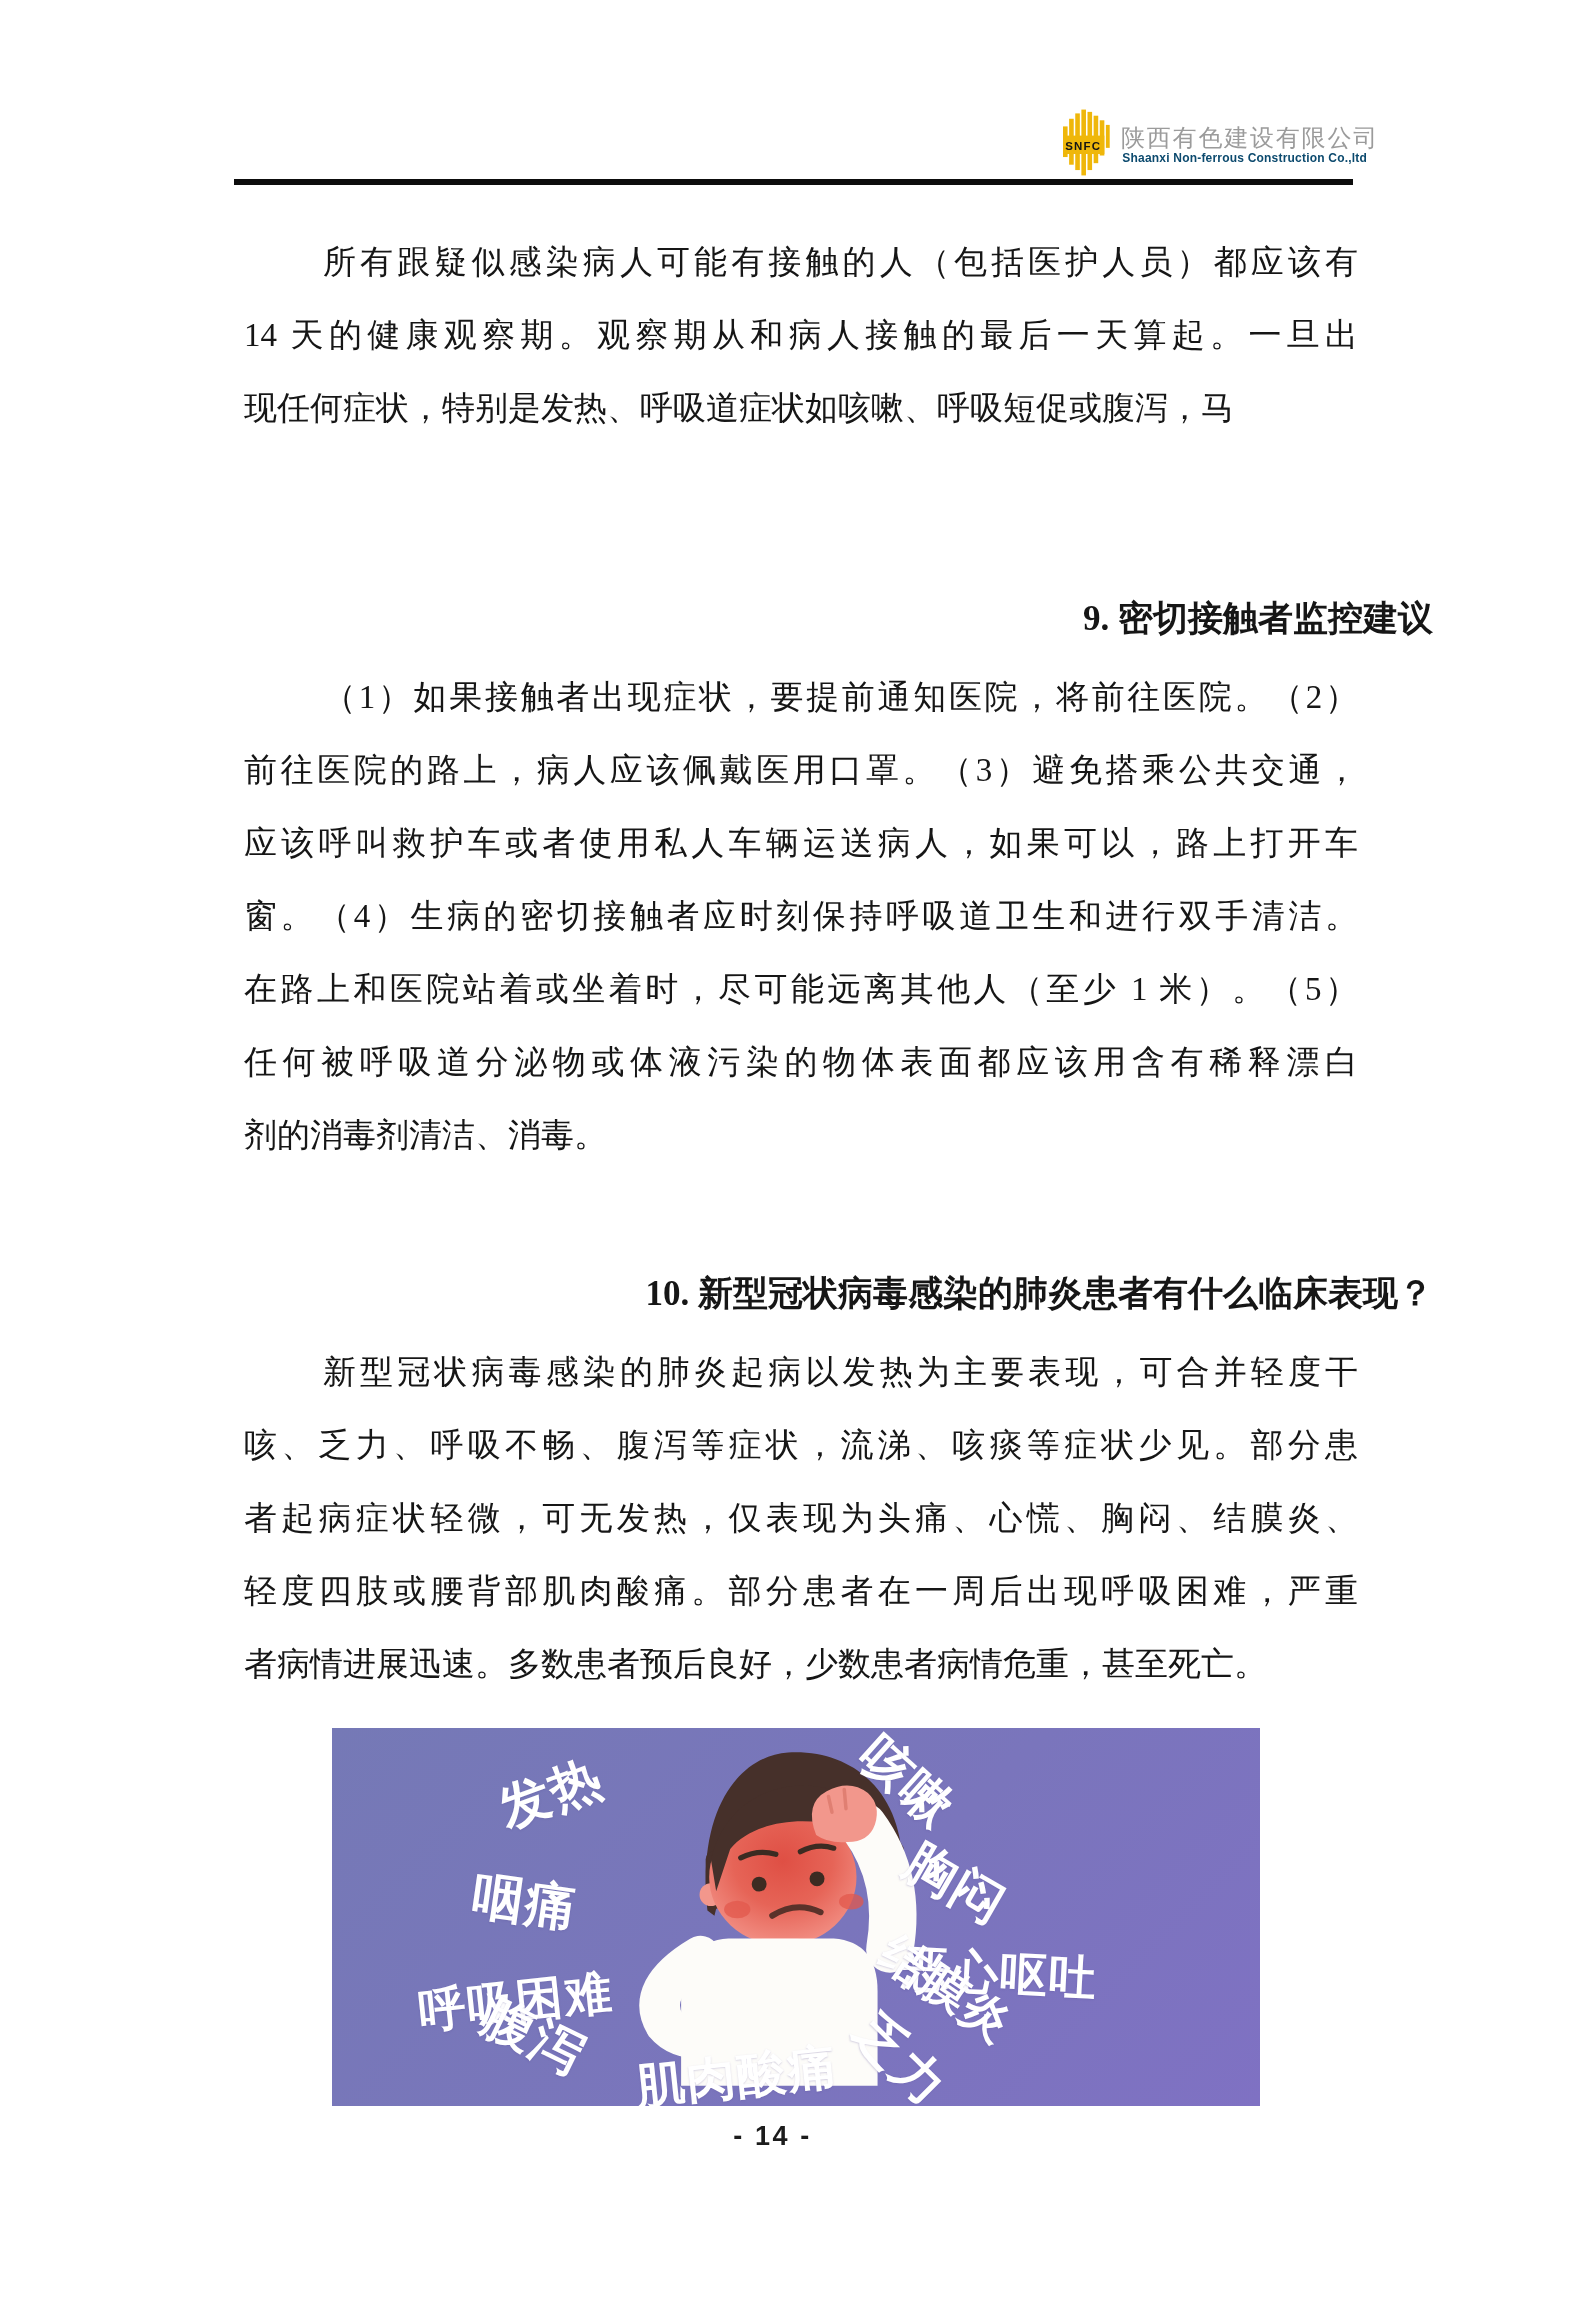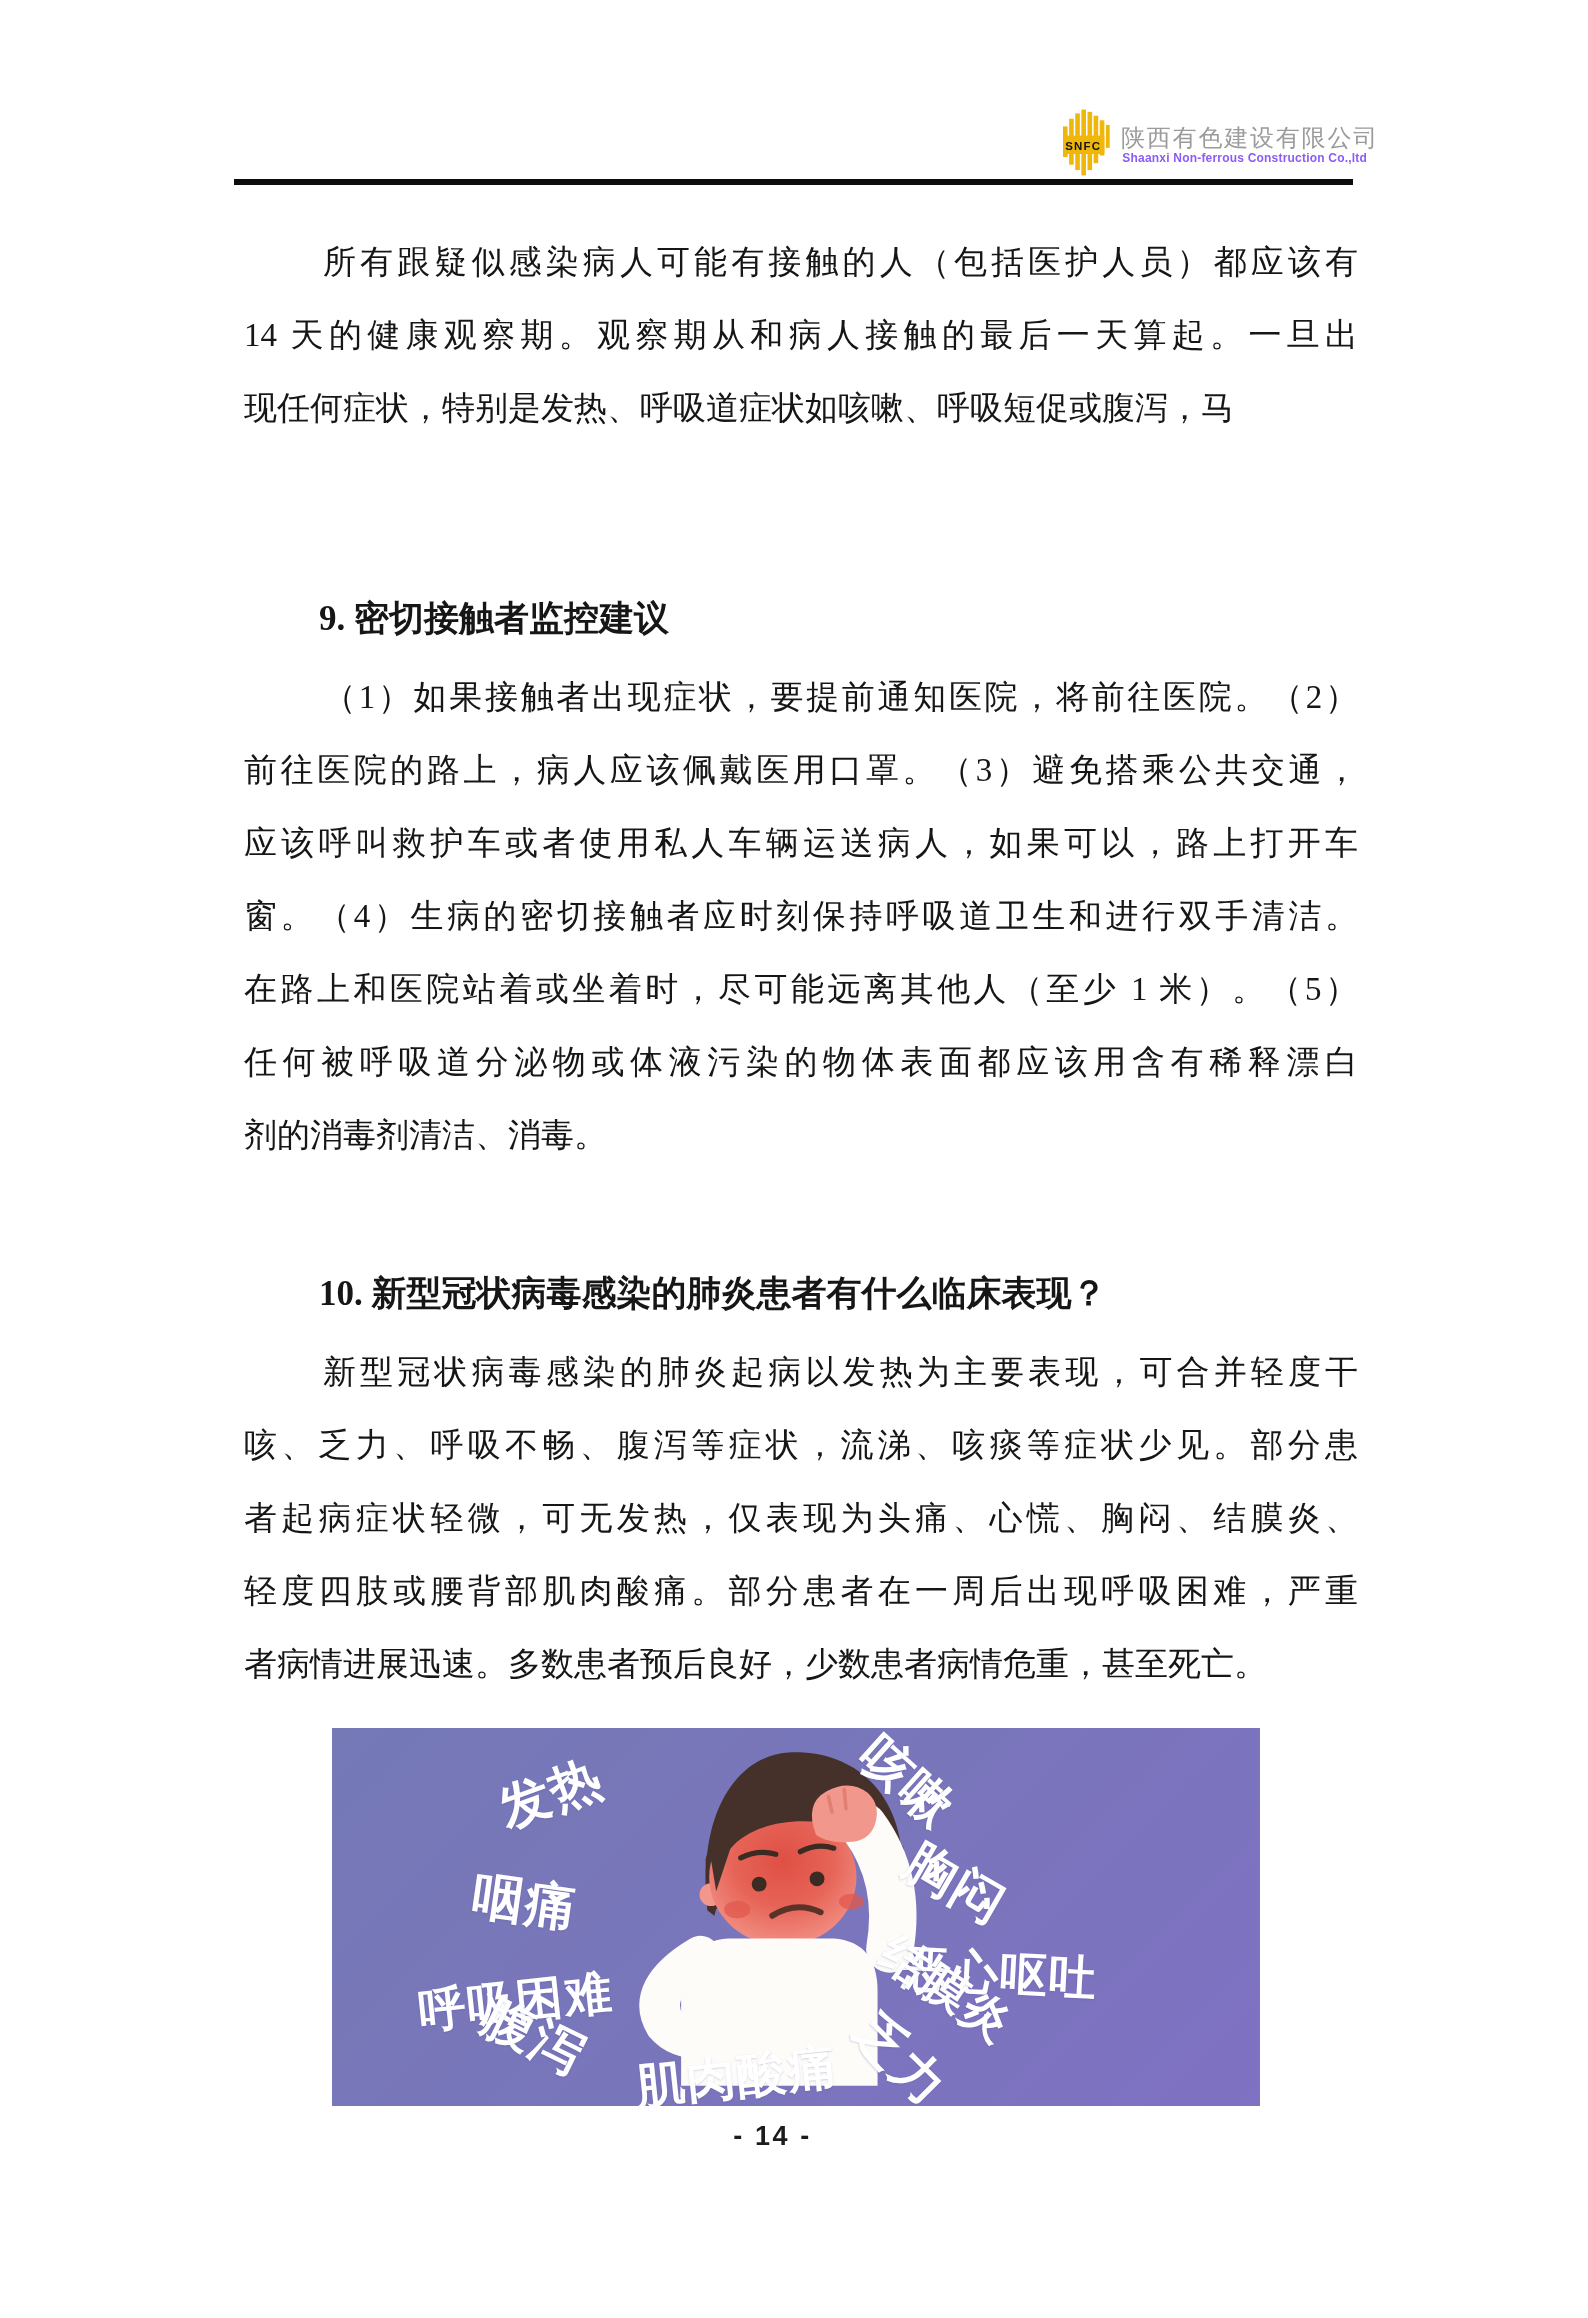--- a/index.html
+++ b/index.html
@@ -11,34 +11,34 @@
   
   .logo-wrap{position:absolute;left:1063px;top:107px;width:298px;height:70px;text-align:right;}
   .logo-mark{position:absolute;left:0;top:1.8px;width:49px;height:67px;}
   .logo-text{position:absolute;left:58px;top:17.5px;width:246px;}
   .company-cn{
     font-family:Liberation Sans, sans-serif;
     font-size:24px;color:#9b9b9b;letter-spacing:1.8px;white-space:nowrap;line-height:26px;
   }
   .company-en{
     font-family:"Liberation Sans","DejaVu Sans",sans-serif;
-    font-size:12px;color:#8b5cf6;font-weight:bold;white-space:nowrap;line-height:15px;letter-spacing:0.2px;
+    font-size:12px;color:#0c4a6e;font-weight:bold;white-space:nowrap;line-height:15px;letter-spacing:0.2px;
   }
   .header-rule{position:absolute;left:234px;top:179px;width:1119px;height:6.1px;background:#0d0d0d;}
   
   .textblock{position:absolute;left:244px;width:1114px;font-size:33px;}
   .line{
     height:73px;line-height:73px;white-space:nowrap;
     text-align:justify;text-align-last:justify;
   }
   .para .line:last-child{text-align-last:left;}
   .para .line:first-child{text-indent:79px;}
   .heading{
     font-weight:bold;font-size:35px;height:73px;line-height:73px;
-    padding-left:75px;white-space:nowrap;
+    padding-left:75px;white-space:nowrap;text-align:right;
   }
   
   .illustration{
     position:absolute;left:332px;top:1728px;width:928px;height:378px;
     background:linear-gradient(135deg,#7579b6 0%,#7a75bc 55%,#7f71c3 100%);
     overflow:hidden;
   }
   .illustration svg{position:absolute;left:0;top:0;}
   .symptom-label{
     position:absolute;color:#ffffff;

